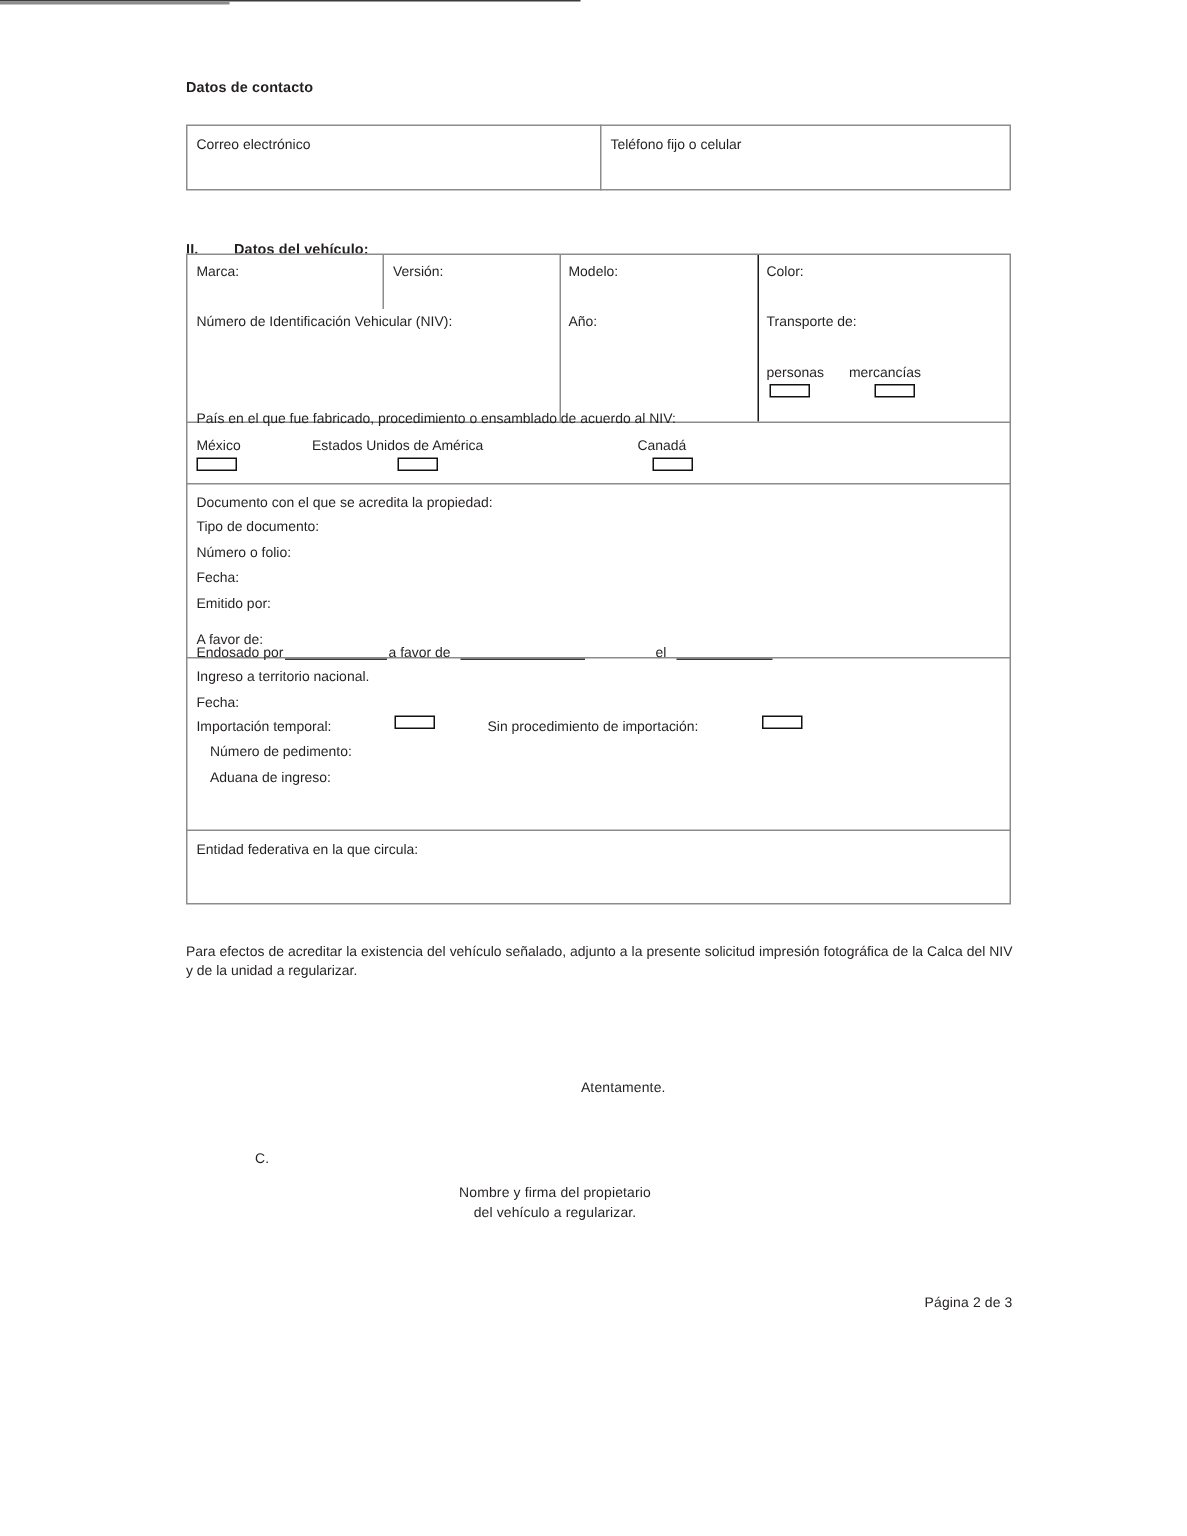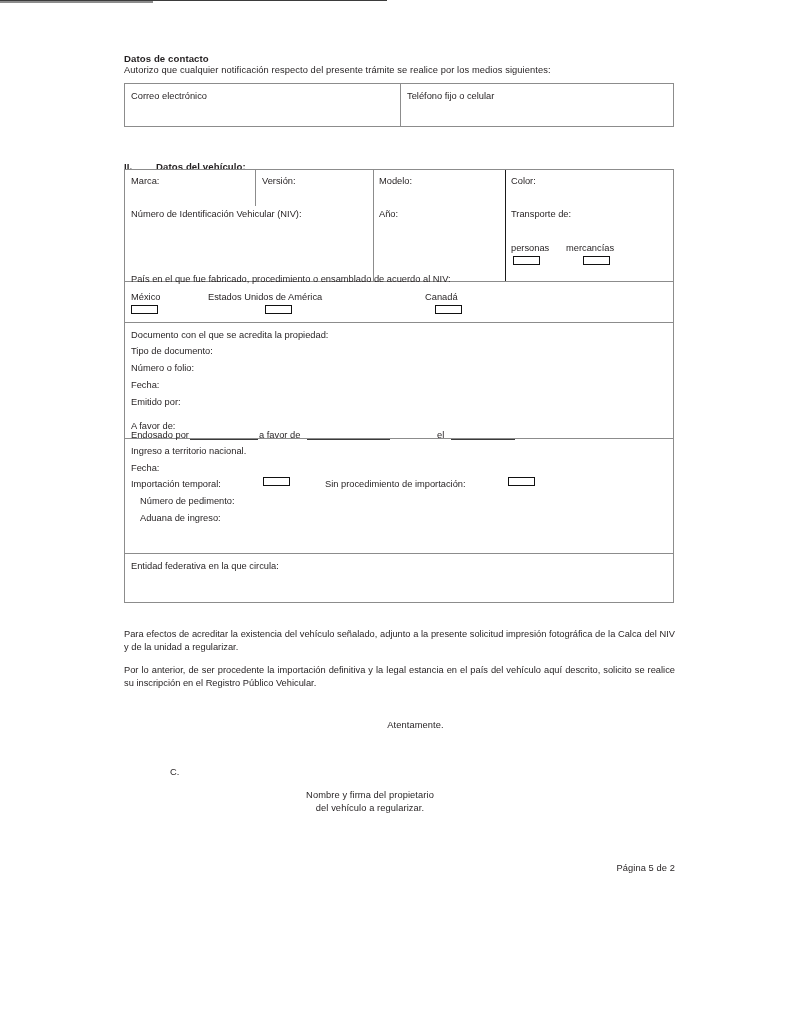--- a/index.html
+++ b/index.html
@@ -182,21 +182,20 @@
     background: #8c8c8c;
   }
 </style>
 </head>
 <body>
 
 <div class="page">
 
   <div class="txt bold" id="contact-heading">Datos de contacto</div>
 
-  <div class="txt" id="contact-intro">Autorizo que cualquier notificación respecto del presente trámite se realice por los medios siguientes:</div>
 
   <div class="tbl" id="contact-table"></div>
   <div class="vline" id="contact-divider"></div>
 
   <div class="cell-label" style="left:131px; top:90px;">Correo electrónico</div>
   <div style="position:absolute;left:131px;top:103px;width:262px;height:20px;"></div>
 
   <div class="cell-label" style="left:407px; top:90px;">Teléfono fijo o celular</div>
   <div style="position:absolute;left:407px;top:103px;width:260px;height:20px;"></div>
 
@@ -290,24 +289,23 @@
   <div style="position:absolute;left:260px;top:493px;width:404px;height:14px;"></div>
 
   <div class="cell-label" style="left:140px; top:512px;">Aduana de ingreso:</div>
   <div style="position:absolute;left:248px;top:510px;width:416px;height:14px;"></div>
 
   <div class="cell-label" style="left:131px; top:560px;">Entidad federativa en la que circula:</div>
   <div style="position:absolute;left:131px;top:574px;width:533px;height:22px;"></div>
 
   <div class="para" id="para1">Para efectos de acreditar la existencia del vehículo señalado, adjunto a la presente solicitud impresión fotográfica de la Calca del NIV y de la unidad a regularizar.</div>
 
-  <div class="para" id="para2">Por lo anterior, de ser procedente la importación definitiva y la legal estancia en el país del vehículo aquí descrito, solicito se realice su inscripción en el Registro Público Vehicular.</div>
 
   <div class="txt" id="atentamente">Atentamente.</div>
 
   <div class="txt" id="sign-c">C.</div>
   <div id="sign-rule"></div>
   <div id="sign-caption" class="txt"><span>Nombre y firma del propietario</span><br><span>del vehículo a regularizar.</span></div>
 
-  <div class="txt" id="page-num">Página 5 de 2</div>
+  <div class="txt" id="page-num">Página 2 de 3</div>
   <div id="footer-rule"></div>
 
 </div>
 
 </body></html>

